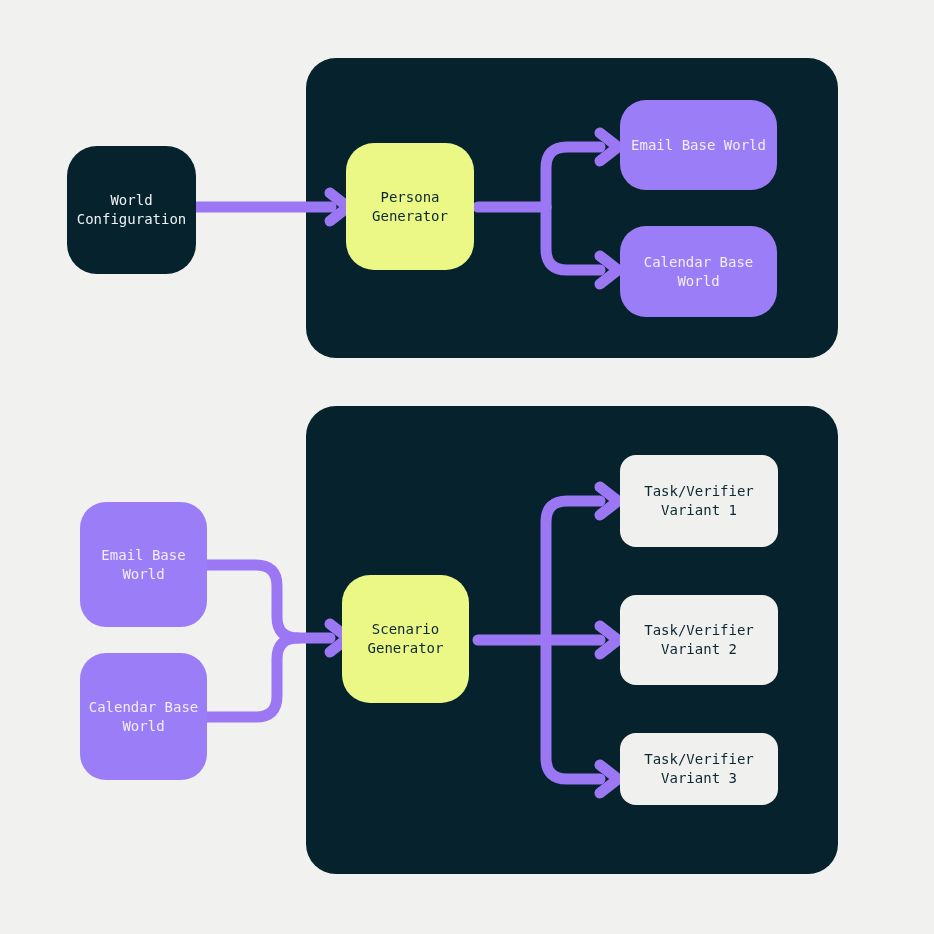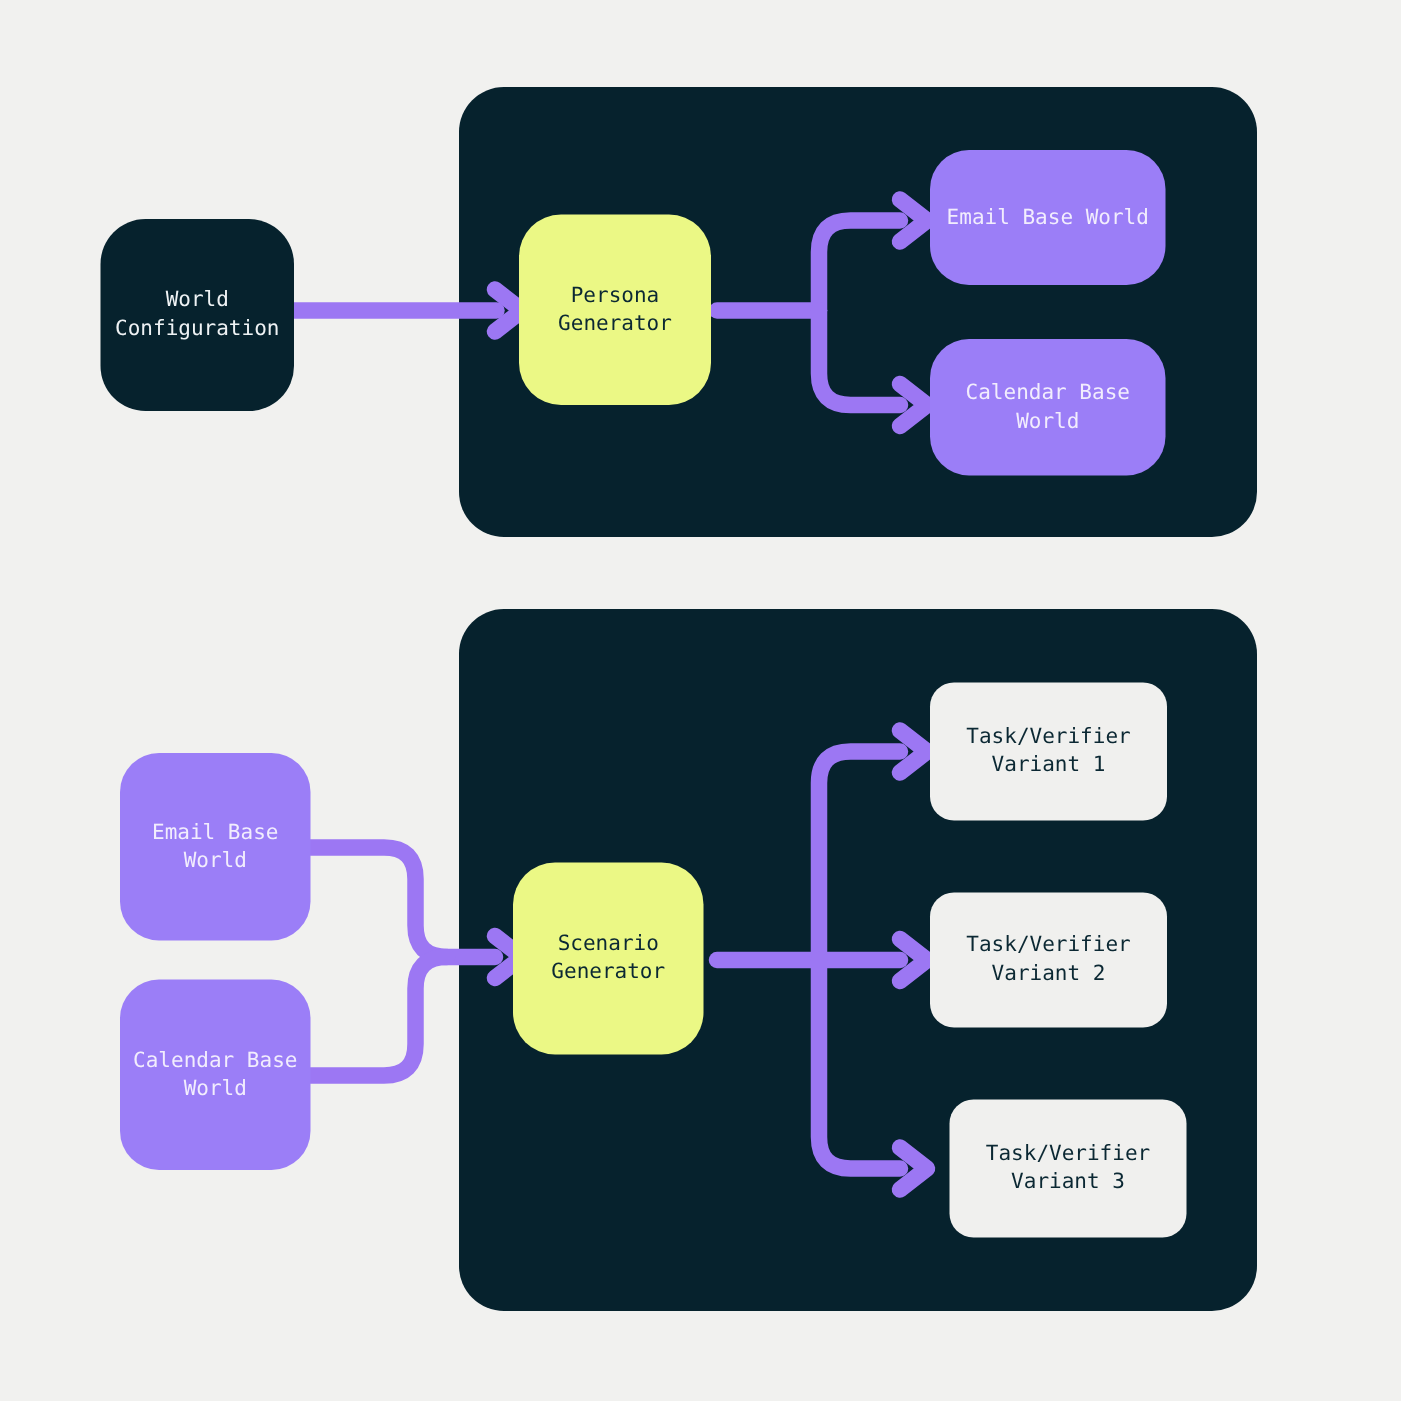--- a/index.html
+++ b/index.html
@@ -37,21 +37,21 @@
 
   #node-world-configuration{left:67px;top:146px;width:129px;height:128px;}
   #node-persona-generator{left:346px;top:143px;width:128px;height:127px;}
   #node-email-base-world-top{left:620px;top:100px;width:157px;height:90px;}
   #node-calendar-base-world-top{left:620px;top:226px;width:157px;height:91px;}
   #node-email-base-world-input{left:80px;top:502px;width:127px;height:125px;}
   #node-calendar-base-world-input{left:80px;top:653px;width:127px;height:127px;}
   #node-scenario-generator{left:342px;top:575px;width:127px;height:128px;}
   #node-task-verifier-variant-1{left:620px;top:455px;width:158px;height:92px;}
   #node-task-verifier-variant-2{left:620px;top:595px;width:158px;height:90px;}
-  #node-task-verifier-variant-3{left:620px;top:733px;width:158px;height:92px;margin-left:13px;}
+  #node-task-verifier-variant-3{left:620px;top:733px;width:158px;height:72px;}
 
   #arrows{position:absolute;left:0;top:0;width:934px;height:934px;pointer-events:none;}
   #arrows path{
     fill:none;
     stroke:var(--arrow,#9c77f3);
     stroke-width:11;
     stroke-linecap:round;
     stroke-linejoin:round;
   }
 </style>

